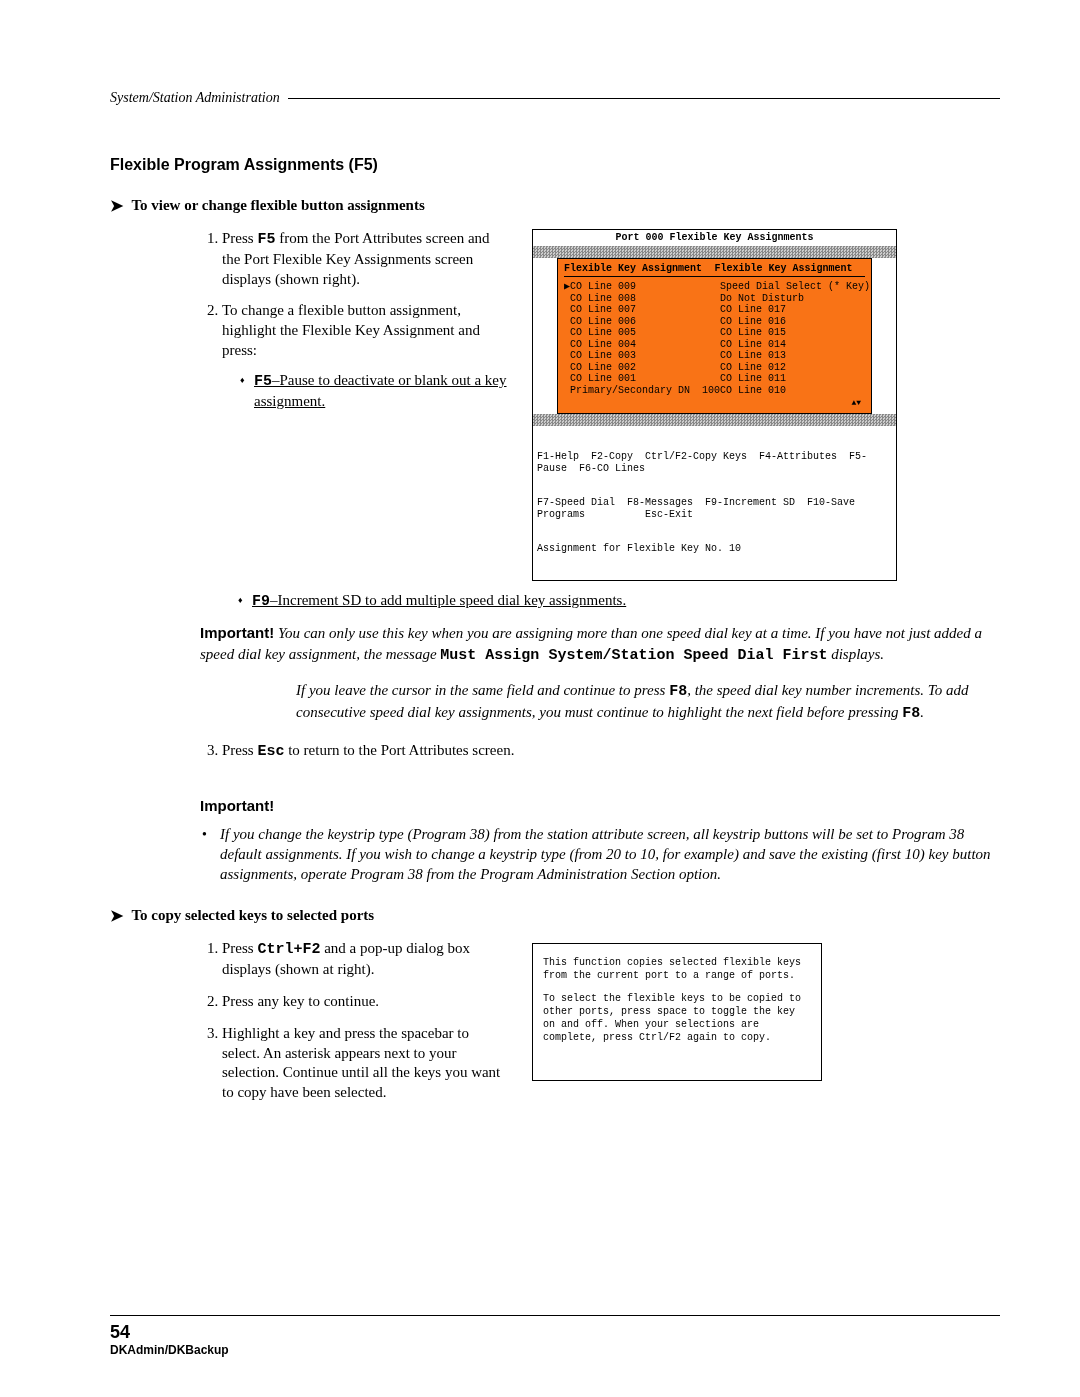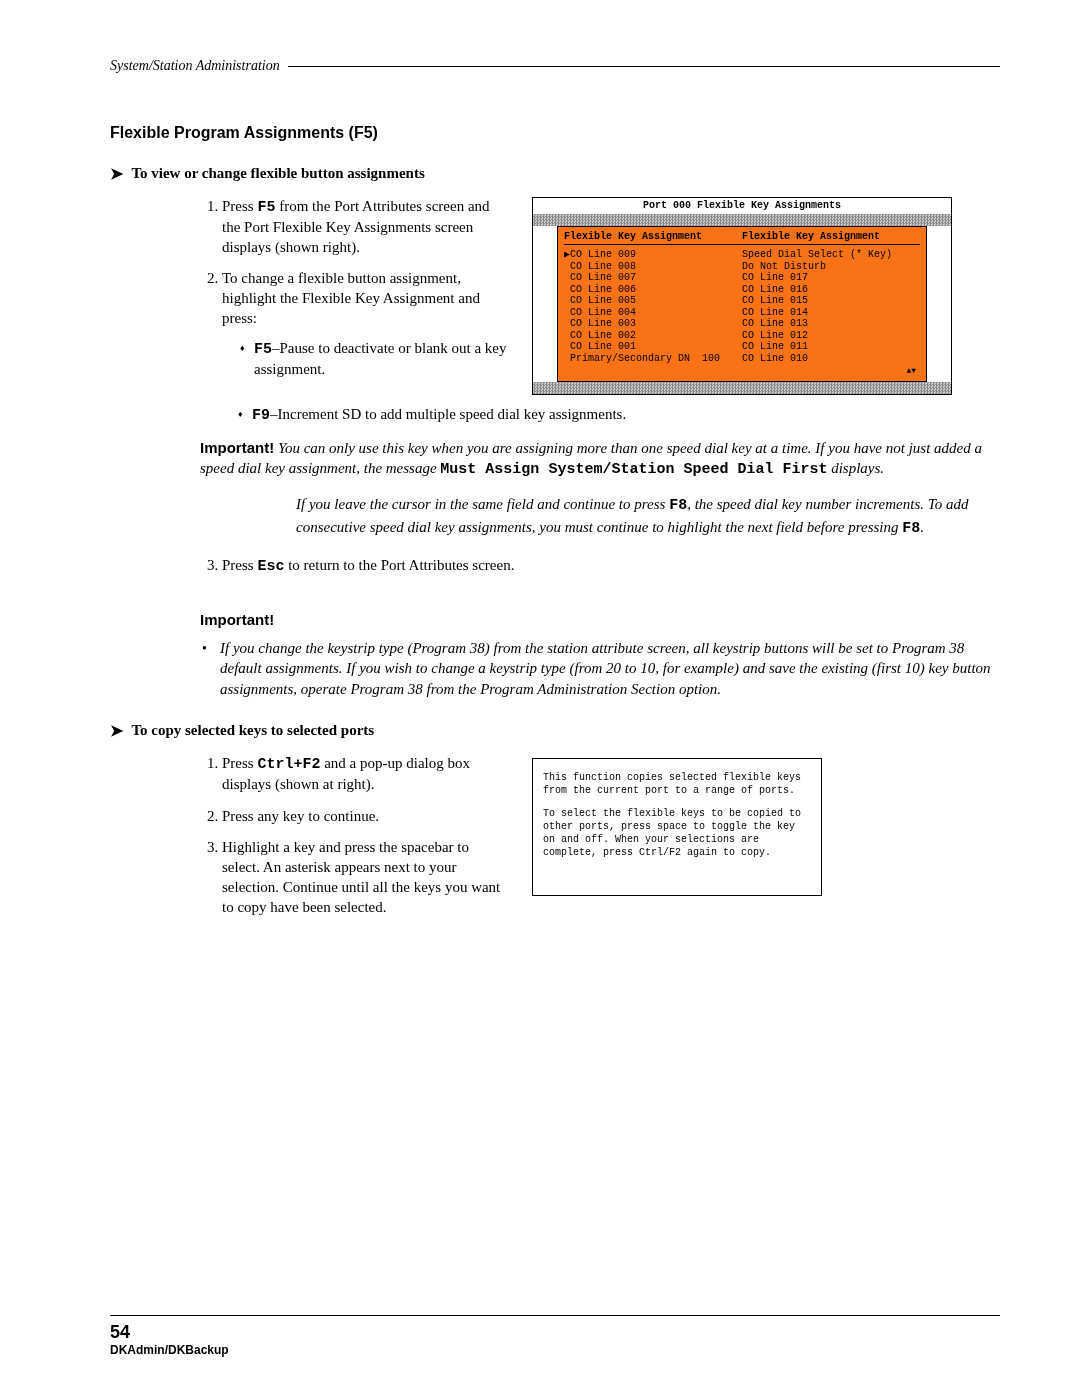--- a/index.html
+++ b/index.html
@@ -11,20 +11,21 @@
     width: 1080px;
     height: 1397px;
     position: relative;
     padding: 58px 80px 40px 110px;
   }
   .header-line {
     display: flex;
     align-items: center;
     gap: 8px;
     margin-bottom: 50px;
+    margin-top: 32px;
   }
   .header-text {
     font-style: italic;
     font-size: 14px;
     white-space: nowrap;
   }
   .hr {
     flex: 1;
     border-top: 1px solid #000;
     height: 0;
@@ -67,34 +68,35 @@
   ul.sub {
     list-style: none;
     padding-left: 18px;
     margin-top: 10px;
   }
   ul.sub > li {
     position: relative;
     padding-left: 14px;
     margin-bottom: 10px;
     line-height: 1.32;
+    text-decoration: underline;
   }
   ul.sub > li::before {
     content: "♦";
     font-size: 9px;
     position: absolute;
     left: 0;
     top: 4px;
   }
   .mono { font-family: "Courier New", monospace; font-weight: bold; }
   .i { font-style: italic; }
 
   
   .shot1 {
-    width: 420px;
+    width: 365px;
     border: 1px solid #000;
     font-family: "Courier New", monospace;
     font-size: 10px;
     line-height: 1.15;
     flex: 0 0 auto;
     background: #fff;
   }
   .shot1 .titlebar {
     text-align: center;
     padding: 2px 0;
@@ -271,20 +273,25 @@
 CO Line 015
 CO Line 014
 CO Line 013
 CO Line 012
 CO Line 011
 CO Line 010</div>
       </div>
       <div class="scroll">▲▼</div>
     </div>
     <div class="dither"></div>
+    <div class="fkeys">
+      <div>F1-Help  F2-Copy  Ctrl/F2-Copy Keys  F4-Attributes  F5-Pause  F6-CO Lines</div>
+      <div>F7-Speed Dial  F8-Messages  F9-Increment SD  F10-Save Programs          Esc-Exit</div>
+      <div>Assignment for Flexible Key No. 10</div>
+    </div>
   </div>
 </div>
 
 <ul class="sub full-sub">
   <li>
     <span class="mono">F9</span><span>–Increment SD to add multiple speed dial key assignments.</span>
   </li>
 </ul>
 
 <div class="important-block">

